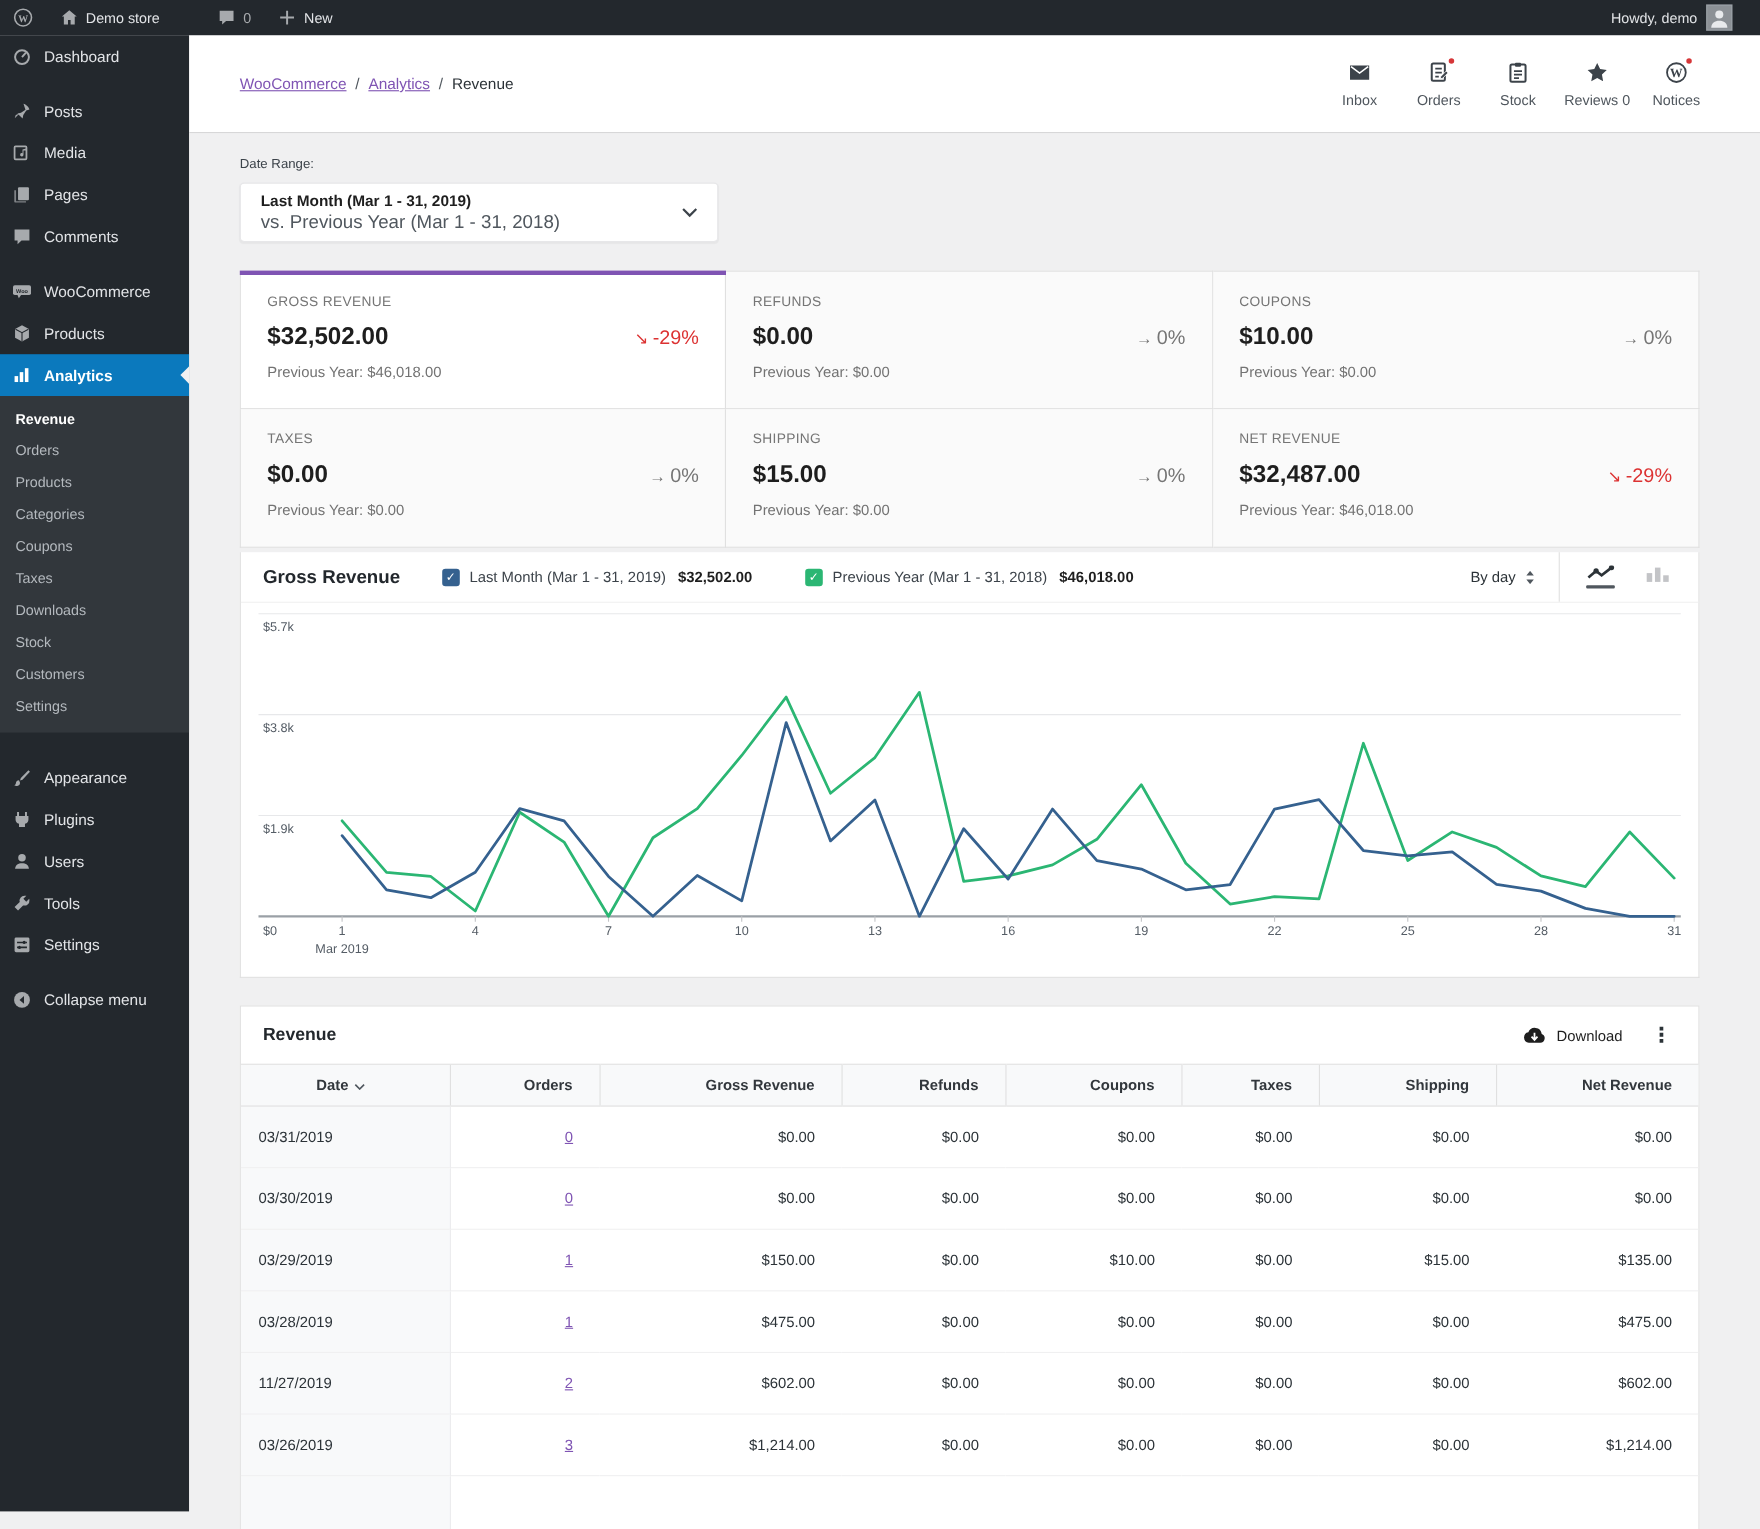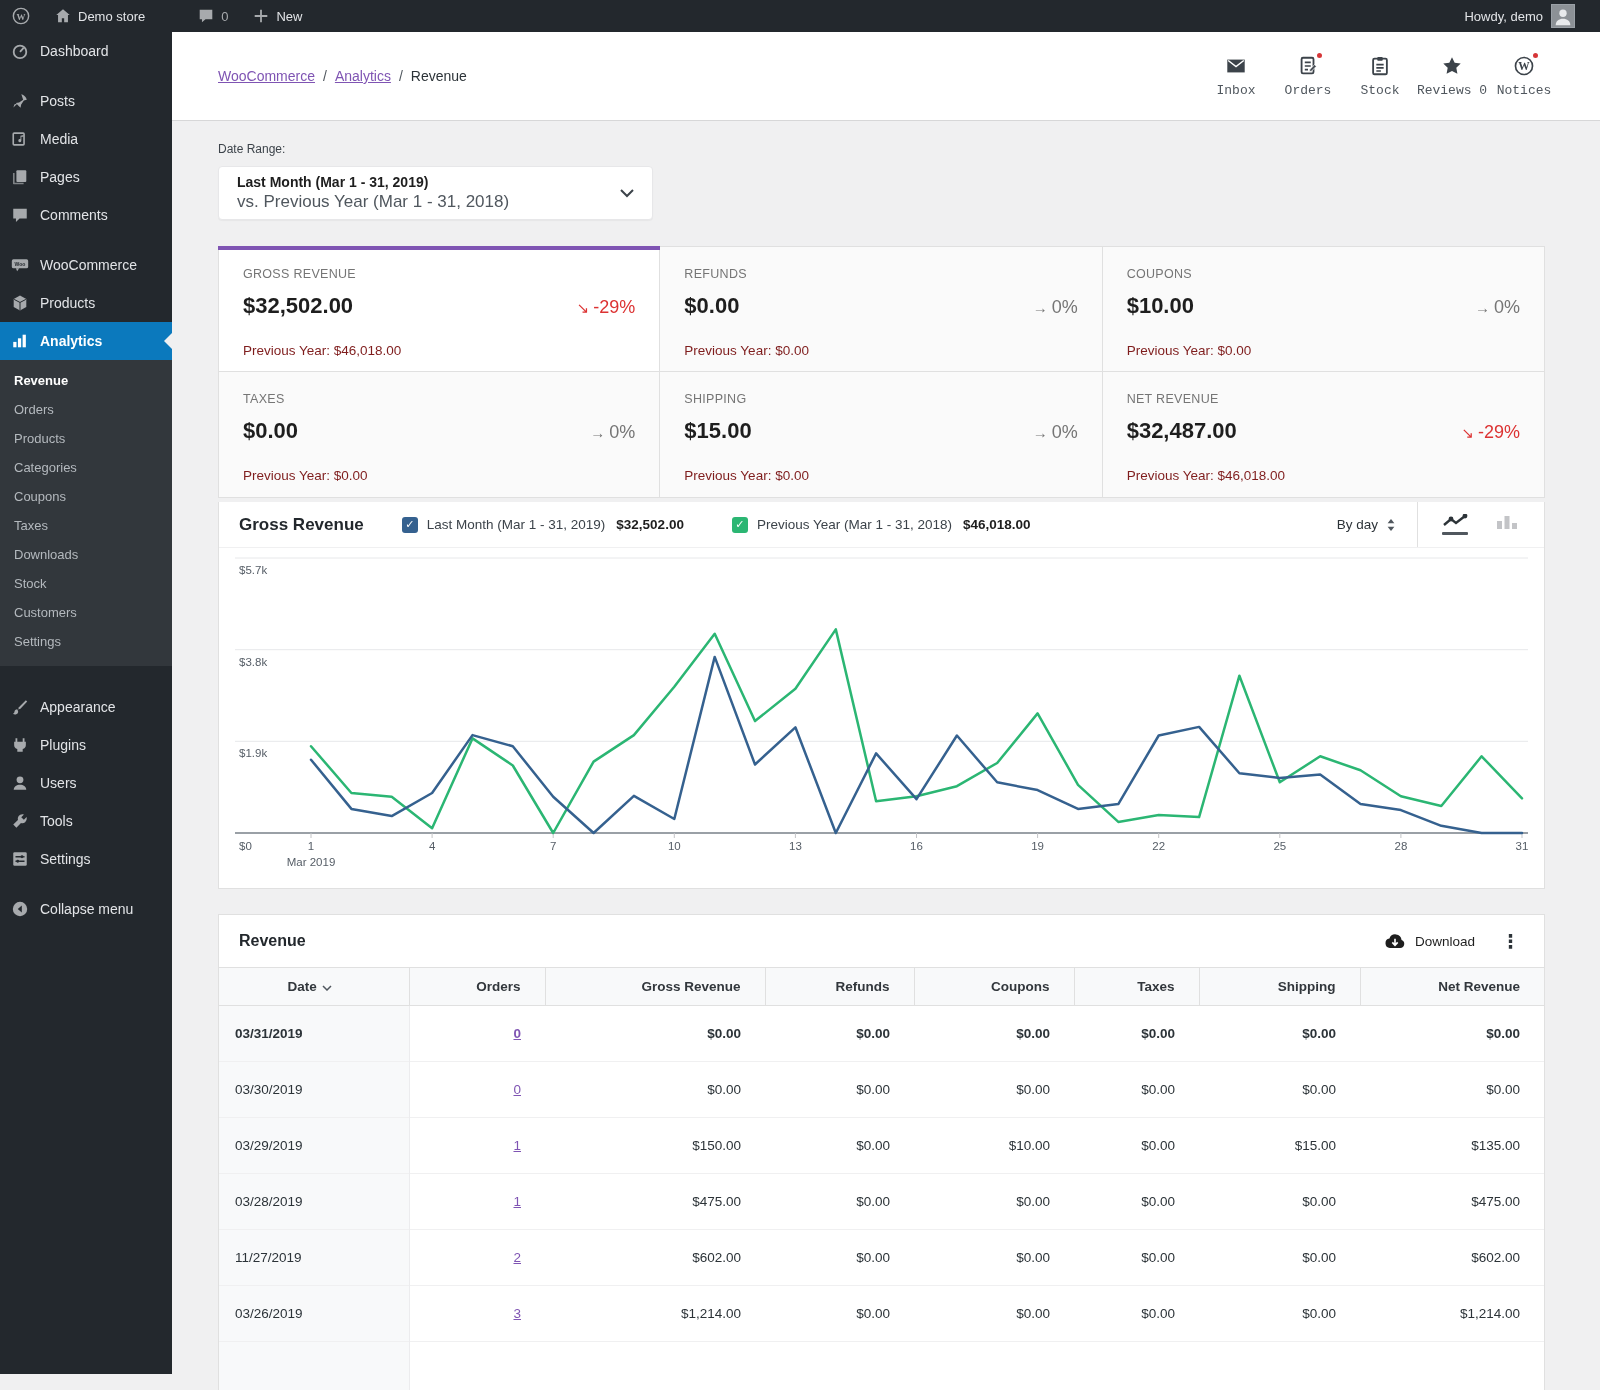--- a/index.html
+++ b/index.html
@@ -33,21 +33,21 @@
   
   .content { position:absolute; top:32px; left:172px; right:0; bottom:0; background:#f0f0f1; overflow:hidden; }
   .topbar { height:88px; background:#fff; box-shadow:0 1px 0 rgba(0,0,0,.1); display:flex; align-items:center; justify-content:space-between; padding:0 40px 0 46px; }
   .breadcrumb { font-size:14px; color:#50575e; display:flex; gap:8px; align-items:center; }
   .breadcrumb a { color:#7f54b3; text-decoration:underline; cursor:pointer; }
   .bc-current { color:#2c3338; }
   .activity { display:flex; align-items:flex-start; }
   .activity-btn { width:72px; display:flex; flex-direction:column; align-items:center; gap:5px; cursor:pointer; position:relative; }
   .act-icon { width:24px; height:24px; color:#3c434a; position:relative; display:inline-flex; align-items:center; justify-content:center; }
   .act-icon svg { width:22px; height:22px; }
-  .act-label { font-size:13px; color:#50575e; white-space:nowrap;font-family:Liberation Mono, monospace; }
+  .act-label { font-size:13px; color:#50575e; white-space:nowrap; }
   .act-dot { position:absolute; top:-3px; right:-4px; width:9px; height:9px; border-radius:50%; background:#d63638; border:2px solid #fff; }
 
   .main { padding:0 46px; width:1428px; }
 
   .dr-label { margin-top:22px; font-size:12px; color:#3c434a; }
   .dr-select { margin-top:10px; width:435px; height:54px; background:#fff; border:1px solid #e7e7e9; border-radius:4px; display:flex; align-items:center; padding:0 18px; cursor:pointer; box-shadow:0 1px 1px rgba(0,0,0,.04); }
   .dr-text { flex:1; }
   .dr-primary { font-size:14px; font-weight:bold; color:#1e1e1e; }
   .dr-secondary { font-size:17px; color:#50575e; margin-top:2px; }
   .dr-caret { color:#3c434a; }
@@ -58,21 +58,21 @@
   .scard:nth-child(1), .scard:nth-child(4) { border-left-width:1px; }
   .scard:nth-child(-n+3) { border-top-width:1px; }
   .scard.selected { background:#fff; }
   .scard.selected::before { content:""; position:absolute; top:-1px; left:-1px; right:-1px; height:4px; background:#7f54b3; }
   .scard-label { font-size:12.5px; color:#757575; letter-spacing:.3px; }
   .scard-row { display:flex; align-items:baseline; justify-content:space-between; margin-top:12px; }
   .scard-value { font-size:22px; font-weight:bold; color:#1e1e1e; }
   .scard-delta { font-size:18px; color:#757575;text-align:right; }
   .scard-delta .arr { font-size:15px; margin-right:4px; }
   .scard-delta.down { color:#dc3232; }
-  .scard-prev { margin-top:24px; font-size:13.5px; color:#7f1d1d; }
+  .scard-prev { margin-top:12px; font-size:13.5px; color:#737373; }
 
   
   .chart-card { width:1327px; margin-top:4px; background:#fff; border:1px solid #e0e0e0; border-top-width:0; }
   .chart-header { height:46px; display:flex; align-items:center; padding-left:20px; border-bottom:1px solid #f0f0f1; }
   .chart-title { font-size:17px; font-weight:bold; color:#23282d; margin-right:38px; }
   .legend { display:flex; align-items:center; gap:48px; }
   .legend-item { display:flex; align-items:center; gap:9px; cursor:pointer; }
   .cb { width:16px; height:16px; border-radius:3px; color:#fff; font-size:11px; font-weight:bold; display:inline-flex; align-items:center; justify-content:center; }
   .ll { font-size:13.5px; color:#3c434a; }
   .lv { font-size:13.5px; font-weight:bold; color:#1e1e1e; margin-left:2px; }
@@ -96,21 +96,21 @@
   .th-right { margin-left:auto; display:flex; align-items:center; gap:22px; }
   .download-btn { display:flex; align-items:center; gap:9px; font-size:13.5px; color:#1e1e1e; cursor:pointer; }
   .download-btn svg { width:22px; height:18px; }
   .kebab { color:#2c3338; font-size:19px; font-weight:bold; letter-spacing:0; cursor:pointer; line-height:1; padding:0 4px; }
   table.rev { width:100%; border-collapse:collapse; table-layout:fixed; }
   table.rev th { background:#f8f9fa; border-top:1px solid #e0e0e0; border-bottom:1px solid #e0e0e0; font-size:13.5px; font-weight:bold; color:#32373c; height:38px; text-align:right; padding-right:24px; border-left:1px solid #e0e0e0; }
   table.rev th:first-child { border-left:none; text-align:center; padding-left:16px; }
   table.rev th .sort-ch { margin-left:5px; }
   table.rev th .sort-ch svg { width:10px; height:6px; stroke:#50575e; fill:none; stroke-width:1.5; }
   table.rev td { height:56px; font-size:13.5px; color:#2c3338; text-align:right; padding-right:24px; border-top:1px solid #f0f0f1; }
-  table.rev tr:first-child td { border-top:none;font-weight:bold; }
+  table.rev tr:first-child td { border-top:none; }
   table.rev td.date-cell { background:#f8f9fa; text-align:left; padding-left:16px; border-right:1px solid #ececee; }
   table.rev a.orders-link { color:#7f54b3; text-decoration:underline; cursor:pointer; }
   .c0{width:190px}.c1{width:136px}.c2{width:220px}.c3{width:149px}.c4{width:160px}.c5{width:125px}.c6{width:161px}.c7{width:auto}
 </style>
 </head>
 <body>
 
 <div class="admin-bar">
   <div class="ab-left">
     <div class="ab-item">

